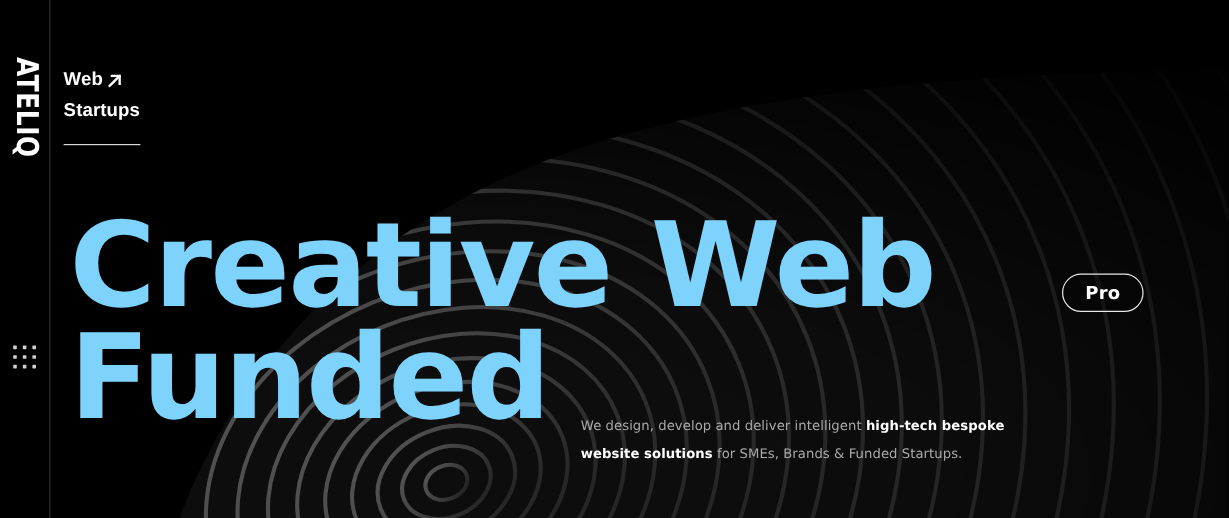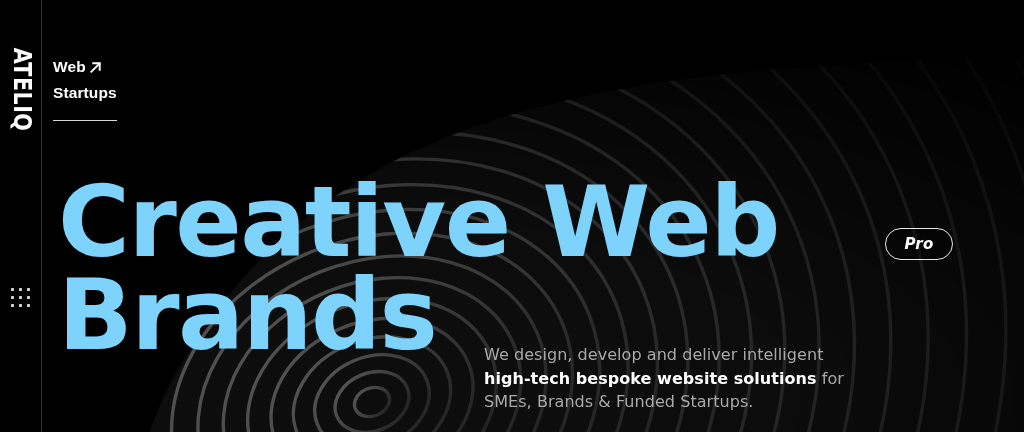--- a/index.html
+++ b/index.html
@@ -142,32 +142,31 @@
     justify-content:center;
     z-index:6;
     background:rgba(0,0,0,0.25);
   }
   #pro-badge-label {
     color:#ffffff;
     font-size:15px;
     font-weight:700;
     letter-spacing:0.2px;
     font-family:"DejaVu Sans", sans-serif;
-    font-style:italic;
   }
 
   
   #hero-body {
     position:absolute;
     left:484px;
     top:343px;
     width:360px;
     z-index:6;
     color:#a9a9a9;
-    font-size:16px;
+    font-size:11px;
     line-height:23.5px;
     font-weight:400;
     font-family:"DejaVu Sans", sans-serif;
     letter-spacing:0.05px;
   }
   #hero-body .em {
     color:#ffffff;
     font-weight:700;
   }
 </style>
@@ -270,21 +269,21 @@
       </svg>
     </div>
     <div class="nav-line">
       <span>Startups</span>
     </div>
     <div id="nav-underline"></div>
   </div>
 
   <h1 id="hero-heading">
     <span id="hero-line-1">Creative Web</span>
-    <span id="hero-line-2">Brands</span>
+    <span id="hero-line-2">Funded</span>
   </h1>
 
   <div id="pro-badge">
     <span id="pro-badge-label">Pro</span>
   </div>
 
   <p id="hero-body"><span>We design, develop and deliver intelligent </span><span class="em">high-tech bespoke website solutions</span><span> for SMEs, Brands &amp; Funded Startups.</span></p>
 
 </div>
 

